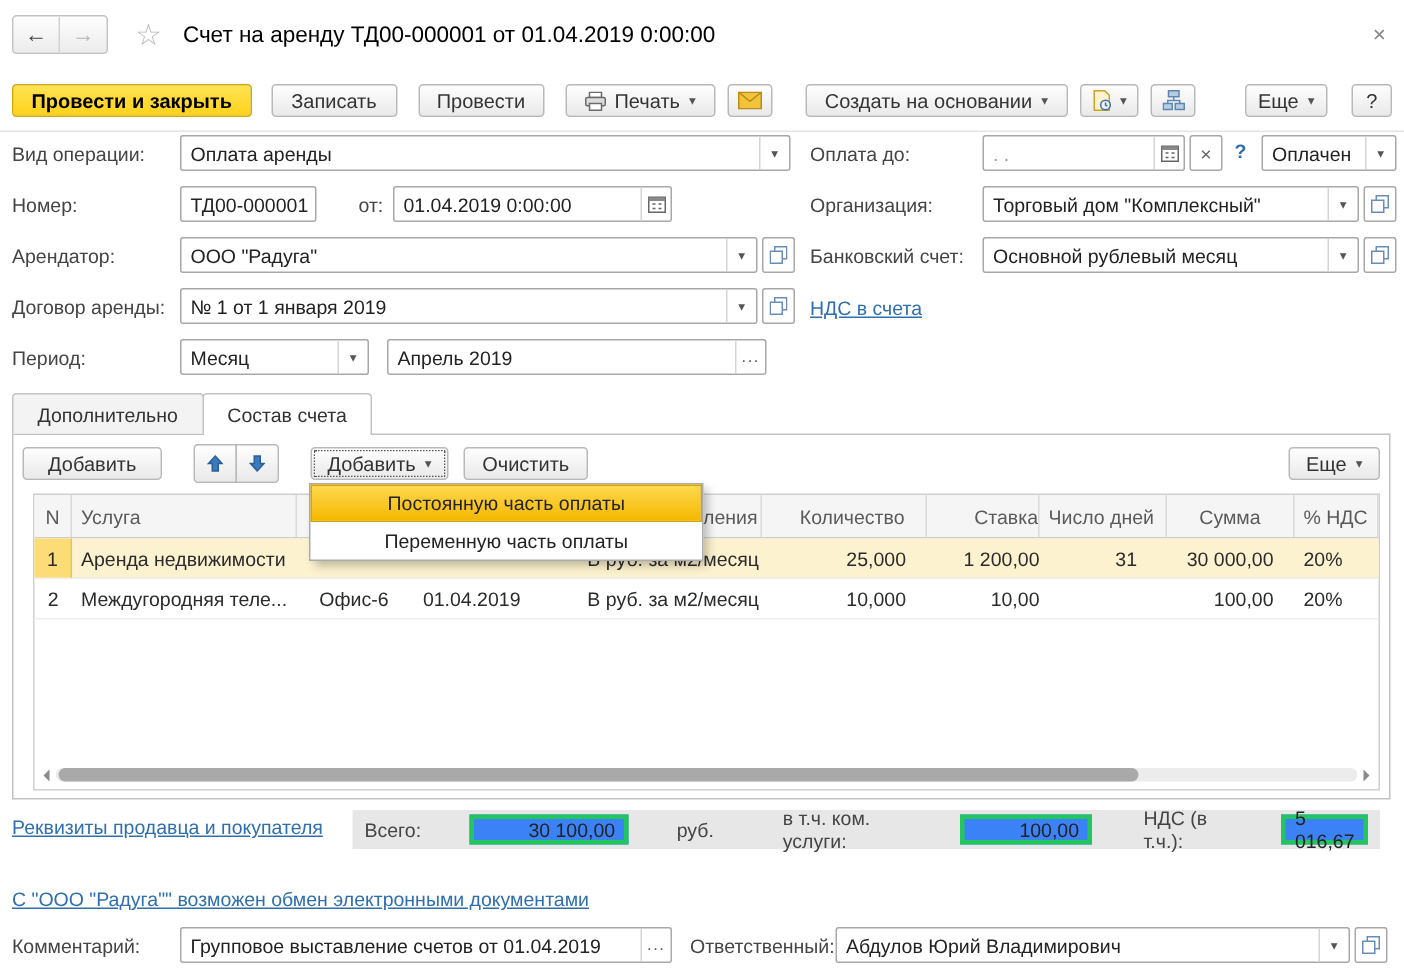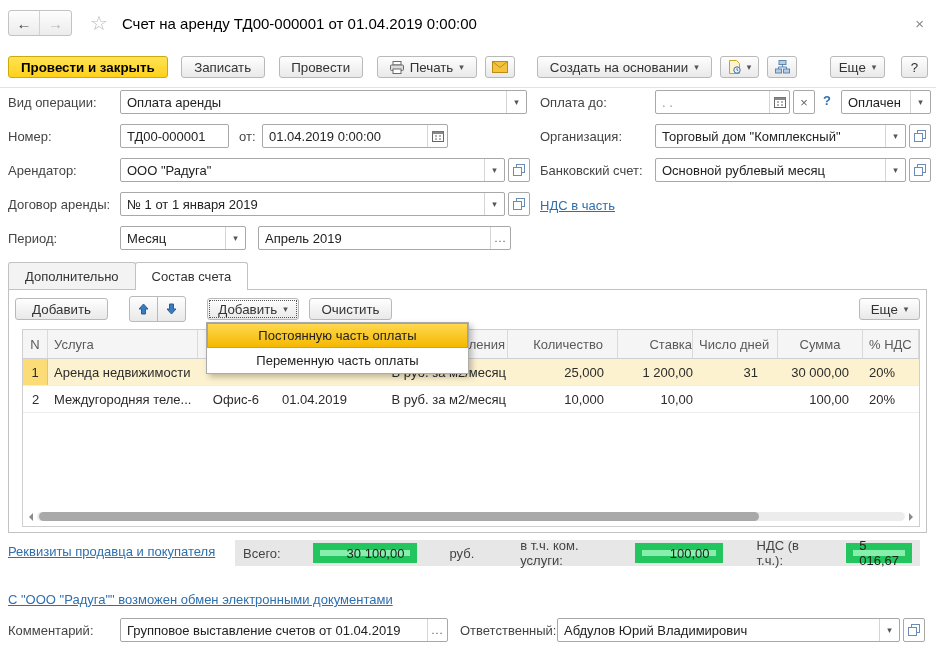--- a/index.html
+++ b/index.html
@@ -80,21 +80,21 @@
 
   
   .menu { position:absolute; top:322px; left:206px; width:263px; background:#fff; border:1px solid #ababab; box-shadow:3px 3px 6px rgba(0,0,0,.25); z-index:5; }
   .mitem { height:25px; display:flex; align-items:center; justify-content:center; color:#222; }
   .mitem.hl { background:linear-gradient(#ffd84f,#f4b800); border:1px solid #d9a300; font-weight:normal; }
 
   
   .totals { position:absolute; top:540px; left:0; right:0; height:26px; }
   .reqlink { position:absolute; left:8px; top:4px; }
   .tstrip { position:absolute; left:235px; right:16px; top:0; height:26px; background:#e7e7e7; display:flex; align-items:center; padding:0 8px; color:#444;gap:24px; }
-  .tval { background:#86efac; border:7px solid #22c55e; height:20px; display:flex; align-items:center; justify-content:flex-end; padding:0 6px; color:#222; }
+  .tval { background:#3b82f6; border:3px solid #22c55e; height:20px; display:flex; align-items:center; justify-content:flex-end; padding:0 6px; color:#222; }
 
   
   .edolink { position:absolute; top:592px; left:8px; }
   .flabel { position:absolute; top:618px; height:25px; line-height:25px; color:#444; }
 </style>
 </head>
 <body>
 
 <div class="window">
 
@@ -161,21 +161,21 @@
 
   <div class="lbl" style="top:90px; left:8px;">Вид операции:</div>
   <div class="fld" style="top:90px; left:120px; width:407px;">
     <span class="val">Оплата аренды</span>
     <span class="seg">
         <span class="caretglyph">▾</span>
       </span>
   </div>
 
   <div class="lbl" style="top:124px; left:8px;">Номер:</div>
-  <div class="fld" style="top:124px; left:120px; width:109px;">
+  <div class="fld" style="top:124px; left:120px; width:91px;">
     <span class="val">ТД00-000001</span>
   </div>
   <div class="lbl" style="top:124px; left:239px;">от:</div>
   <div class="fld" style="top:124px; left:262px; width:186px;">
     <span class="val">01.04.2019  0:00:00</span>
     <span class="seg">
       <svg width="12" height="12" viewBox="0 0 12 12">
           <rect x="0.5" y="1.5" width="11" height="10" fill="#fff" stroke="#666"></rect>
           <rect x="0.5" y="1.5" width="11" height="2.5" fill="#888"></rect>
           <path d="M3 6 h2 M7 6 h2 M3 9 h2 M7 9 h2" stroke="#666"></path>
@@ -268,21 +268,21 @@
         <span class="caretglyph">▾</span>
       </span>
   </div>
   <div class="sqbtn" style="top:158px; left:909px;">
     <svg width="12" height="12" viewBox="0 0 12 12">
         <rect x="3.5" y="0.5" width="8" height="8" fill="#fff" stroke="#6a8db8"></rect>
         <rect x="0.5" y="3.5" width="8" height="8" fill="#fff" stroke="#6a8db8"></rect>
       </svg>
   </div>
 
-  <a class="link" style="position:absolute; top:198px; left:540px;">НДС в часть</a>
+  <a class="link" style="position:absolute; top:198px; left:540px;">НДС в счета</a>
 
   <div class="tabs">
     <div class="tab">Дополнительно</div>
     <div class="tab active">Состав счета</div>
   </div>
 
   <div class="tabbox">
     <div class="listbar">
       <button class="btn" style="width:93px;">Добавить</button>
       <div style="display:flex; margin-left:21px;">

